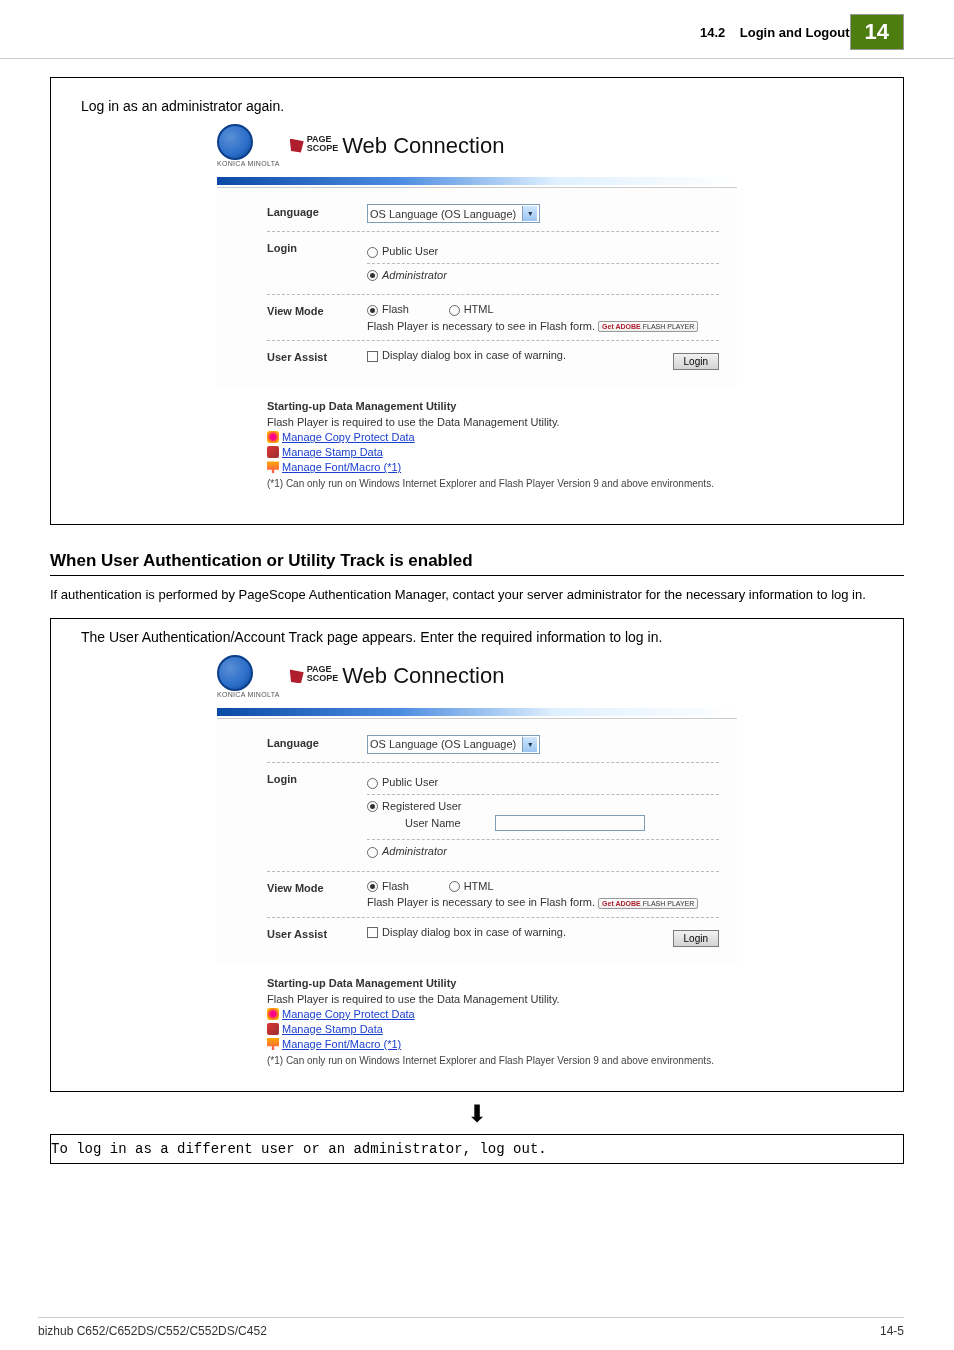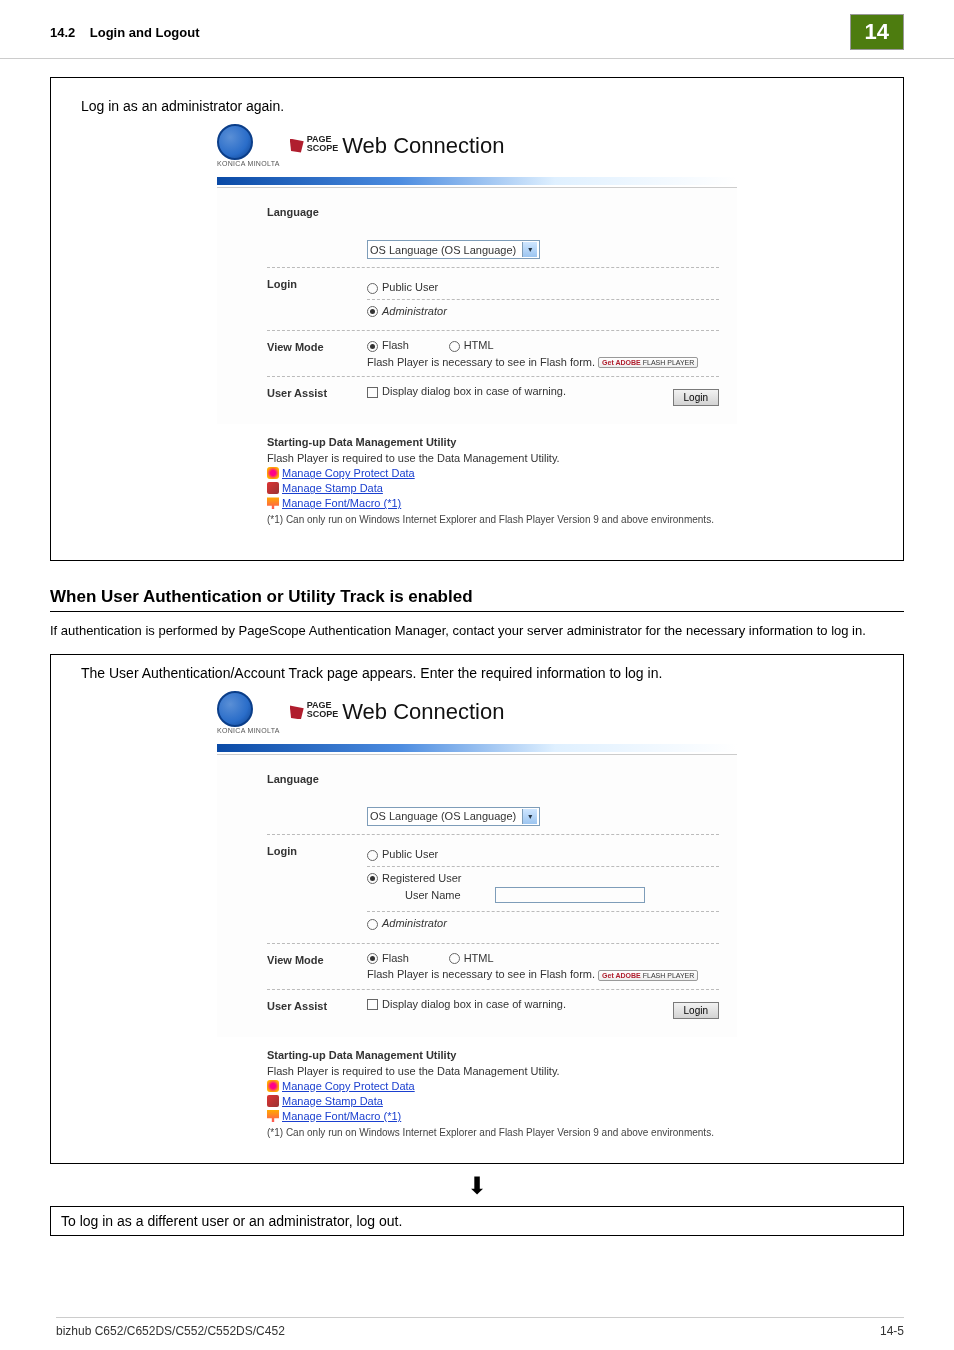--- a/index.html
+++ b/index.html
@@ -6,21 +6,21 @@
   body {
     font-family: Arial, Helvetica, sans-serif;
     background: #fff;
     width: 954px;
     height: 1350px;
     position: relative;
     color: #000;
   }
   .page-header {
     display: flex;
-    justify-content: space-between;
+    justify-content: flex-end;
     align-items: center;
     padding: 14px 50px 8px 50px;
     border-bottom: 1px solid #ccc;
   }
   .section-label {
     font-size: 13px;
     font-weight: bold;
   }
   .chapter-badge {
     background: #4d7c0f;
@@ -117,21 +117,20 @@
     padding-top: 2px;
   }
   .row-body { flex: 1; }
   .select {
     border: 1px solid #7e9db9;
     background: #fff;
     font-size: 11px;
     padding: 1px 2px;
     display: inline-flex;
     align-items: center;
-    margin-top: 36px;
   }
   .select-arrow {
     background: linear-gradient(#cfe6ff,#9cc5f0);
     border-left: 1px solid #7e9db9;
     width: 15px; height: 15px;
     margin-left: 6px;
     display: flex; align-items:center; justify-content:center;
     font-size: 8px; color: #234;
   }
   .sub-row {
@@ -233,27 +232,28 @@
     height: 16px;
     margin-left: 20px;
   }
   .arrow-down {
     text-align: center;
     font-size: 24px;
     margin: 4px 0 6px 0;
   }
   .small-box {
     border: 1px solid #000;
-    padding: 6px 10px;
+    padding: 6px 0;
     font-size: 14px;
+    font-family: Liberation Mono, monospace;
   }
   .page-footer {
     position: absolute;
     bottom: 12px;
-    left: 56px;
+    left: 38px;
     right: 50px;
     border-top: 1px solid #ccc;
     padding-top: 6px;
     display: flex;
     justify-content: space-between;
     font-size: 12px;
     color: #333;
   }
   .reg-field {
     display: flex;

